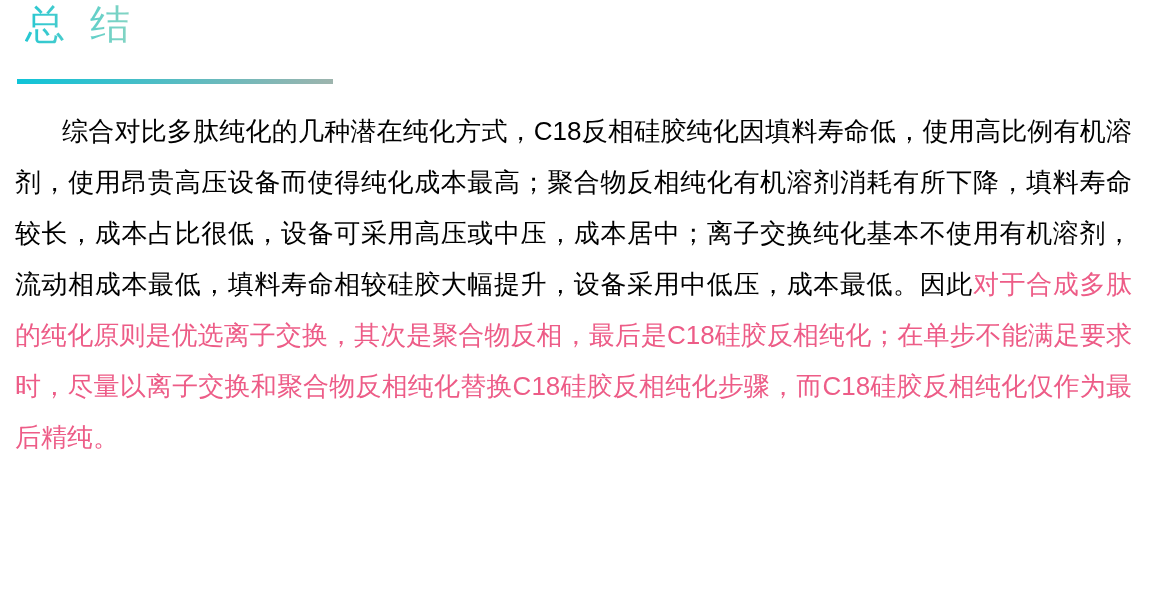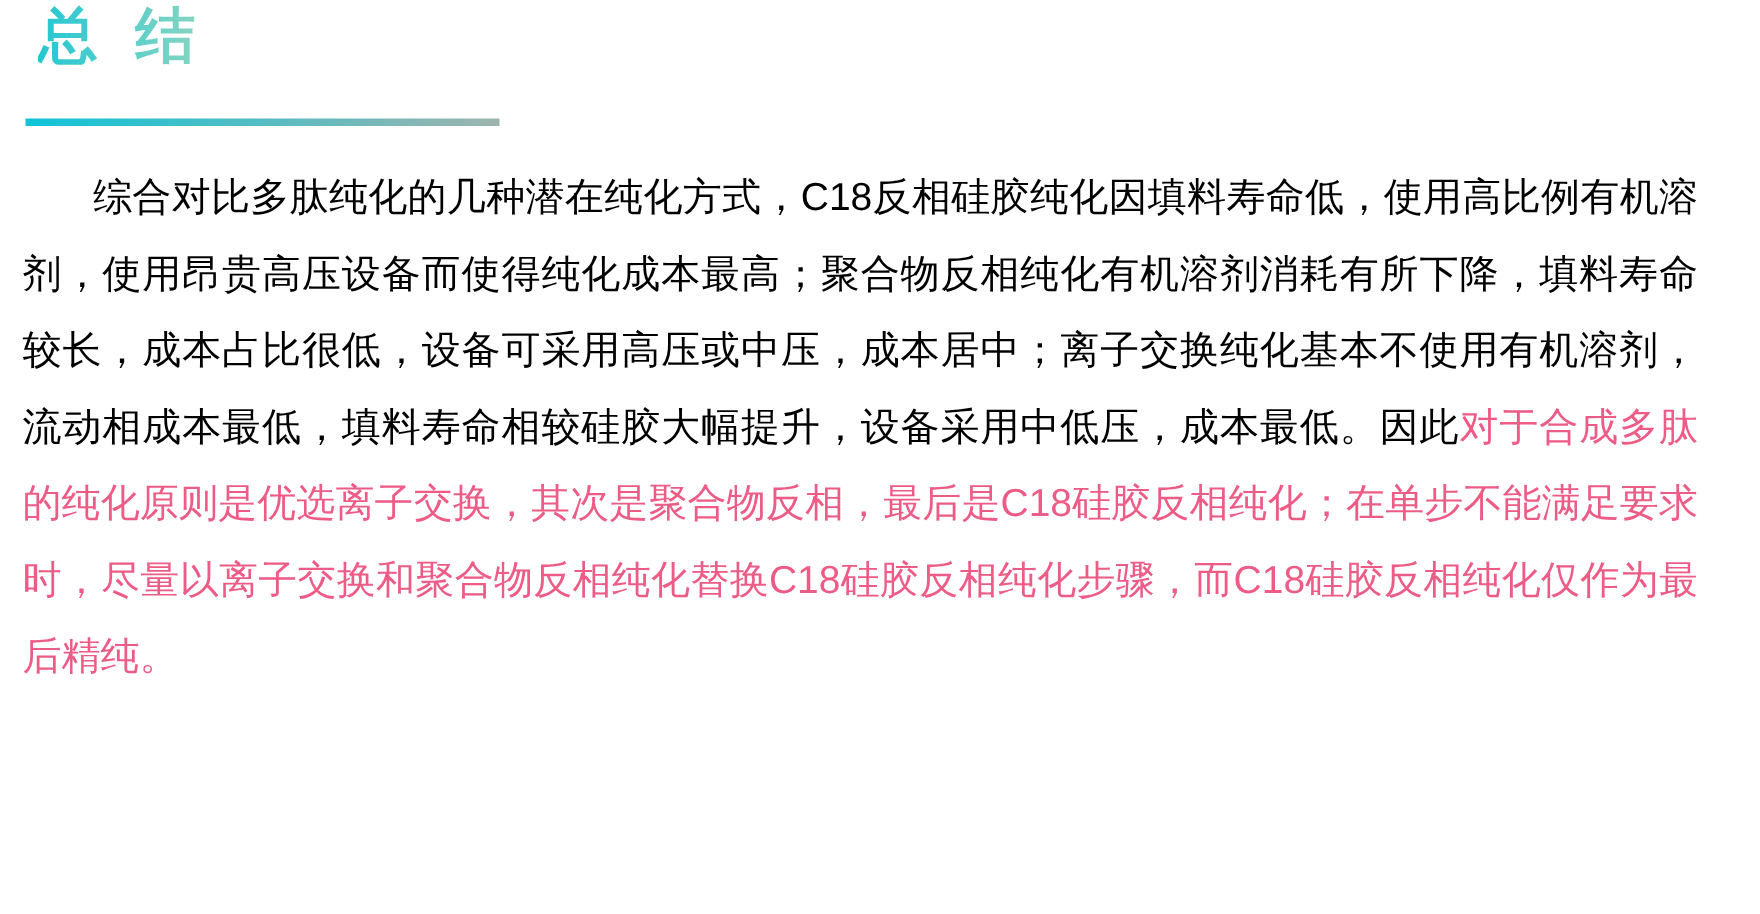--- a/index.html
+++ b/index.html
@@ -15,21 +15,21 @@
     height: 609px;
     background: #ffffff;
     overflow: hidden;
   }
 
   .page-title {
     position: absolute;
     left: 25px;
     top: 2px;
     font-size: 40px;
-    font-weight: bold;
+    font-weight: normal;
     letter-spacing: 7px;
     line-height: 1.1;
     background: linear-gradient(90deg, #25C7D2 0%, #8AD5C2 100%);
     -webkit-background-clip: text;
     background-clip: text;
     -webkit-text-fill-color: transparent;
     color: #2BC6CF;
     white-space: pre;
   }
 

